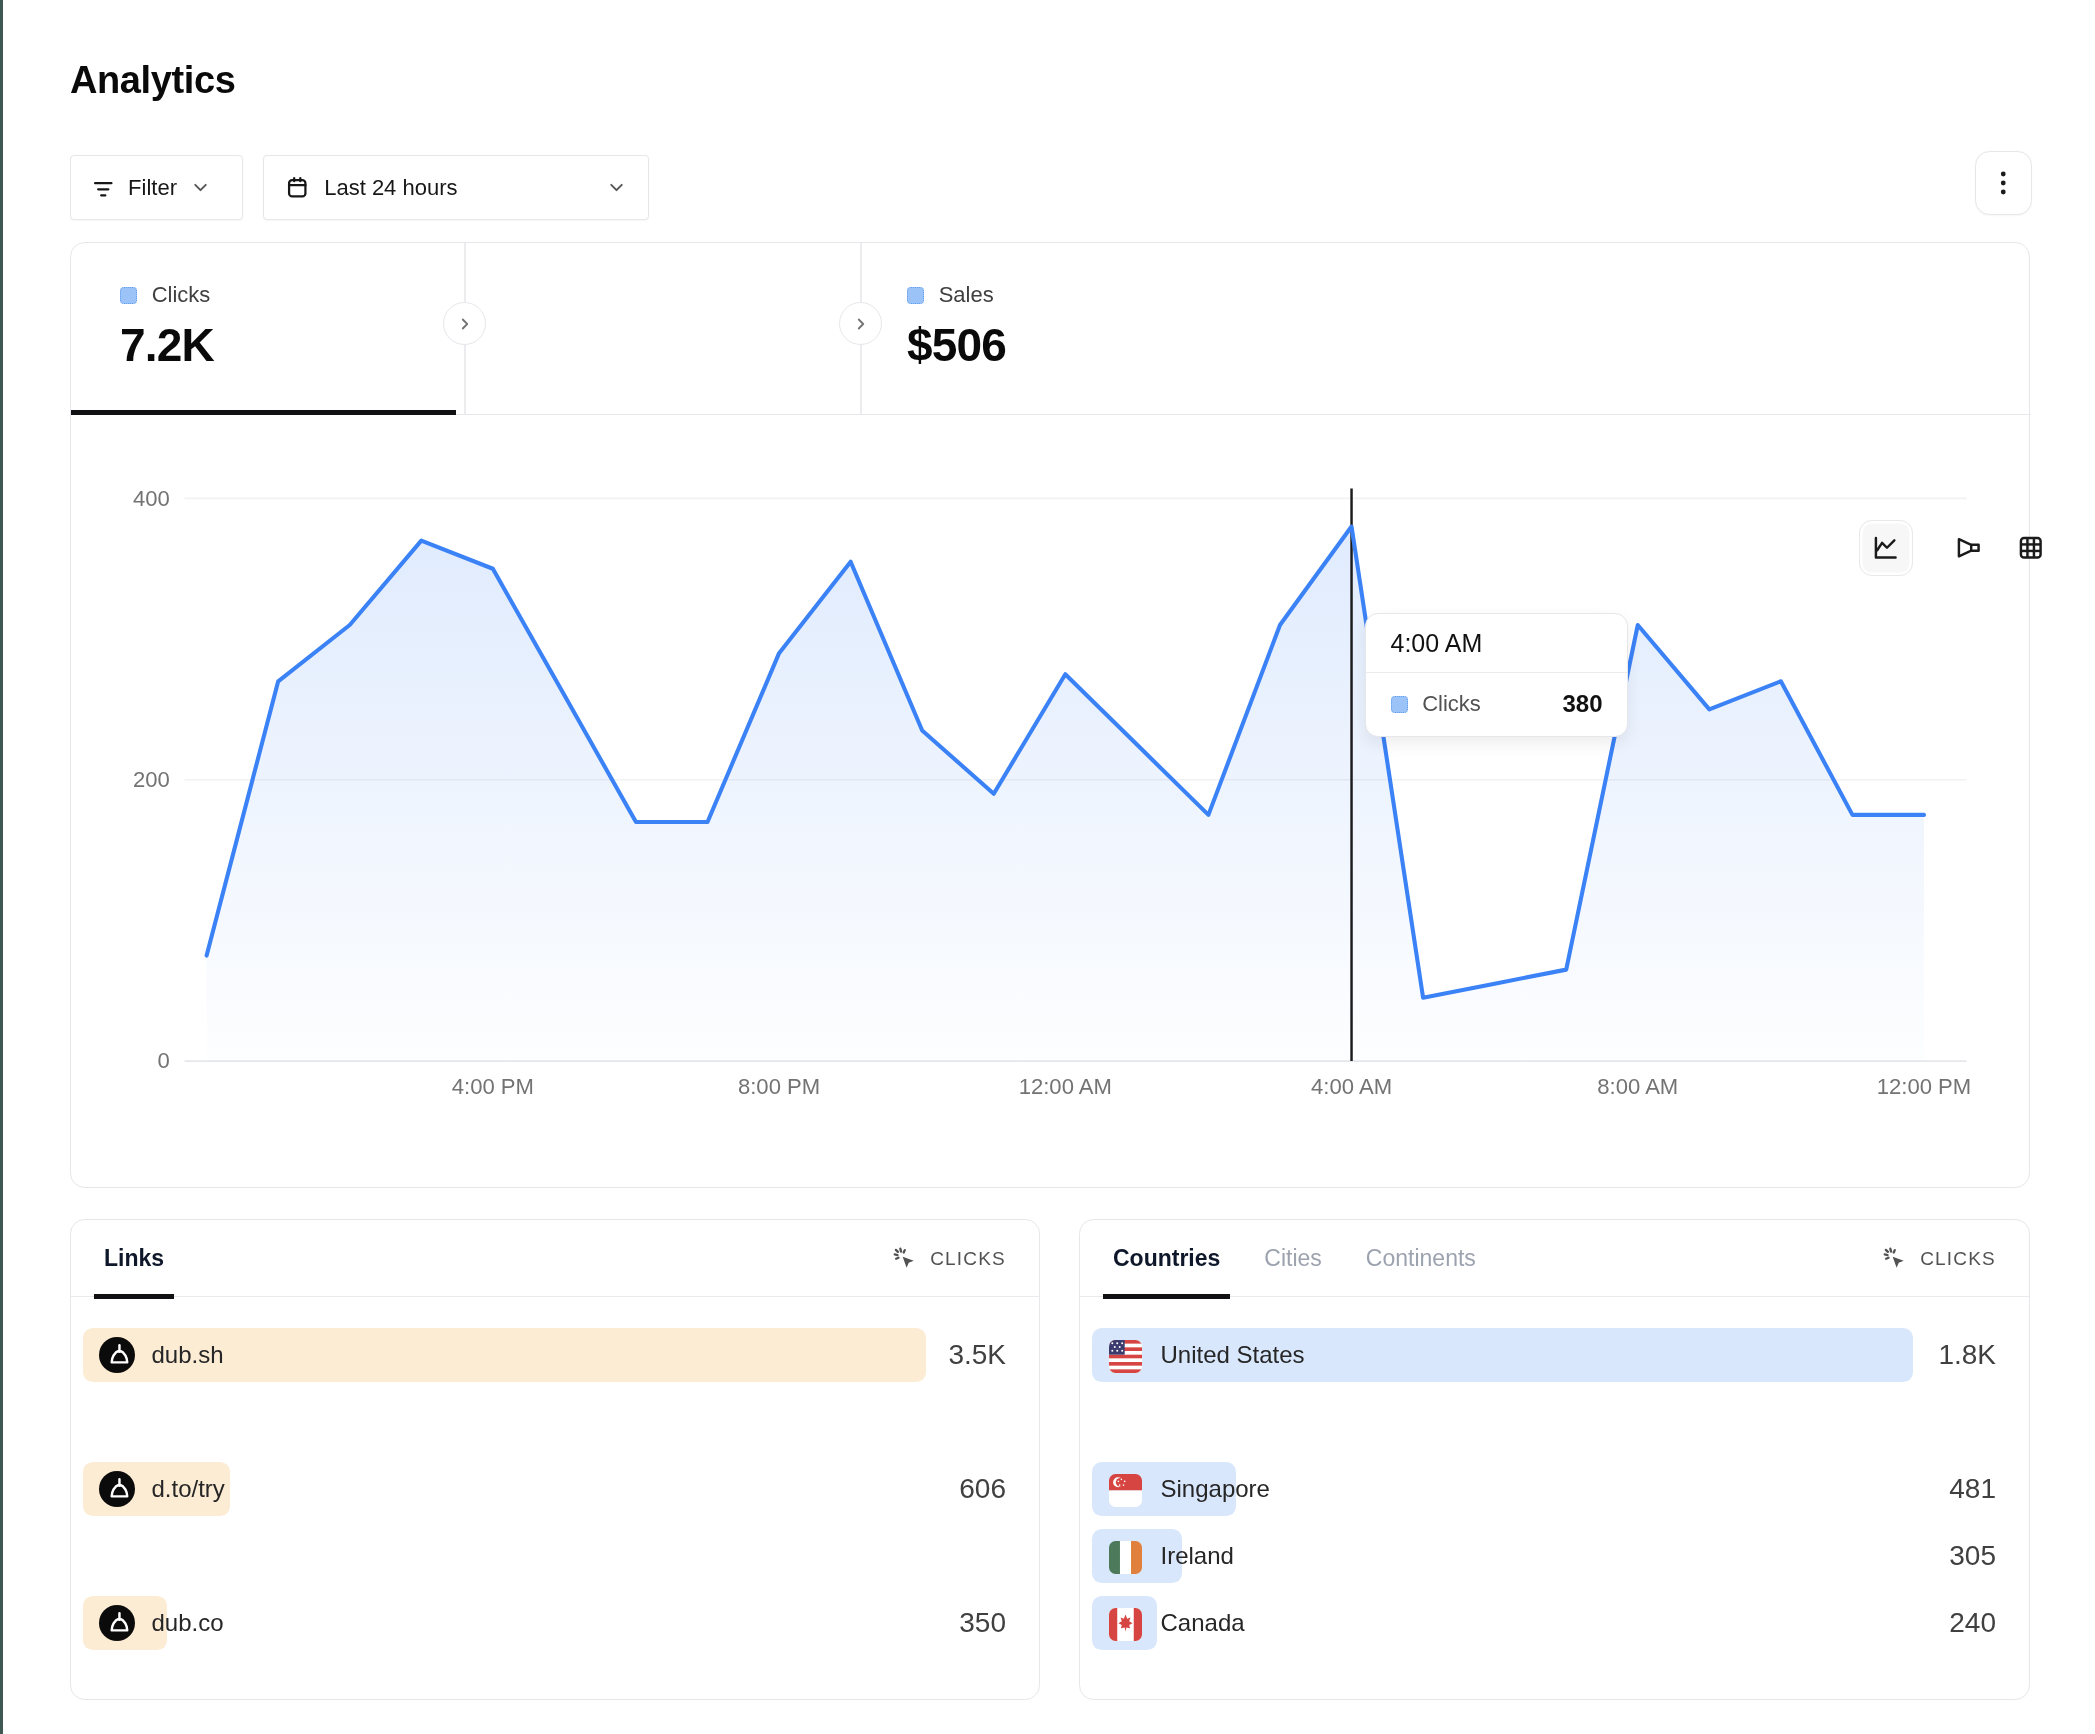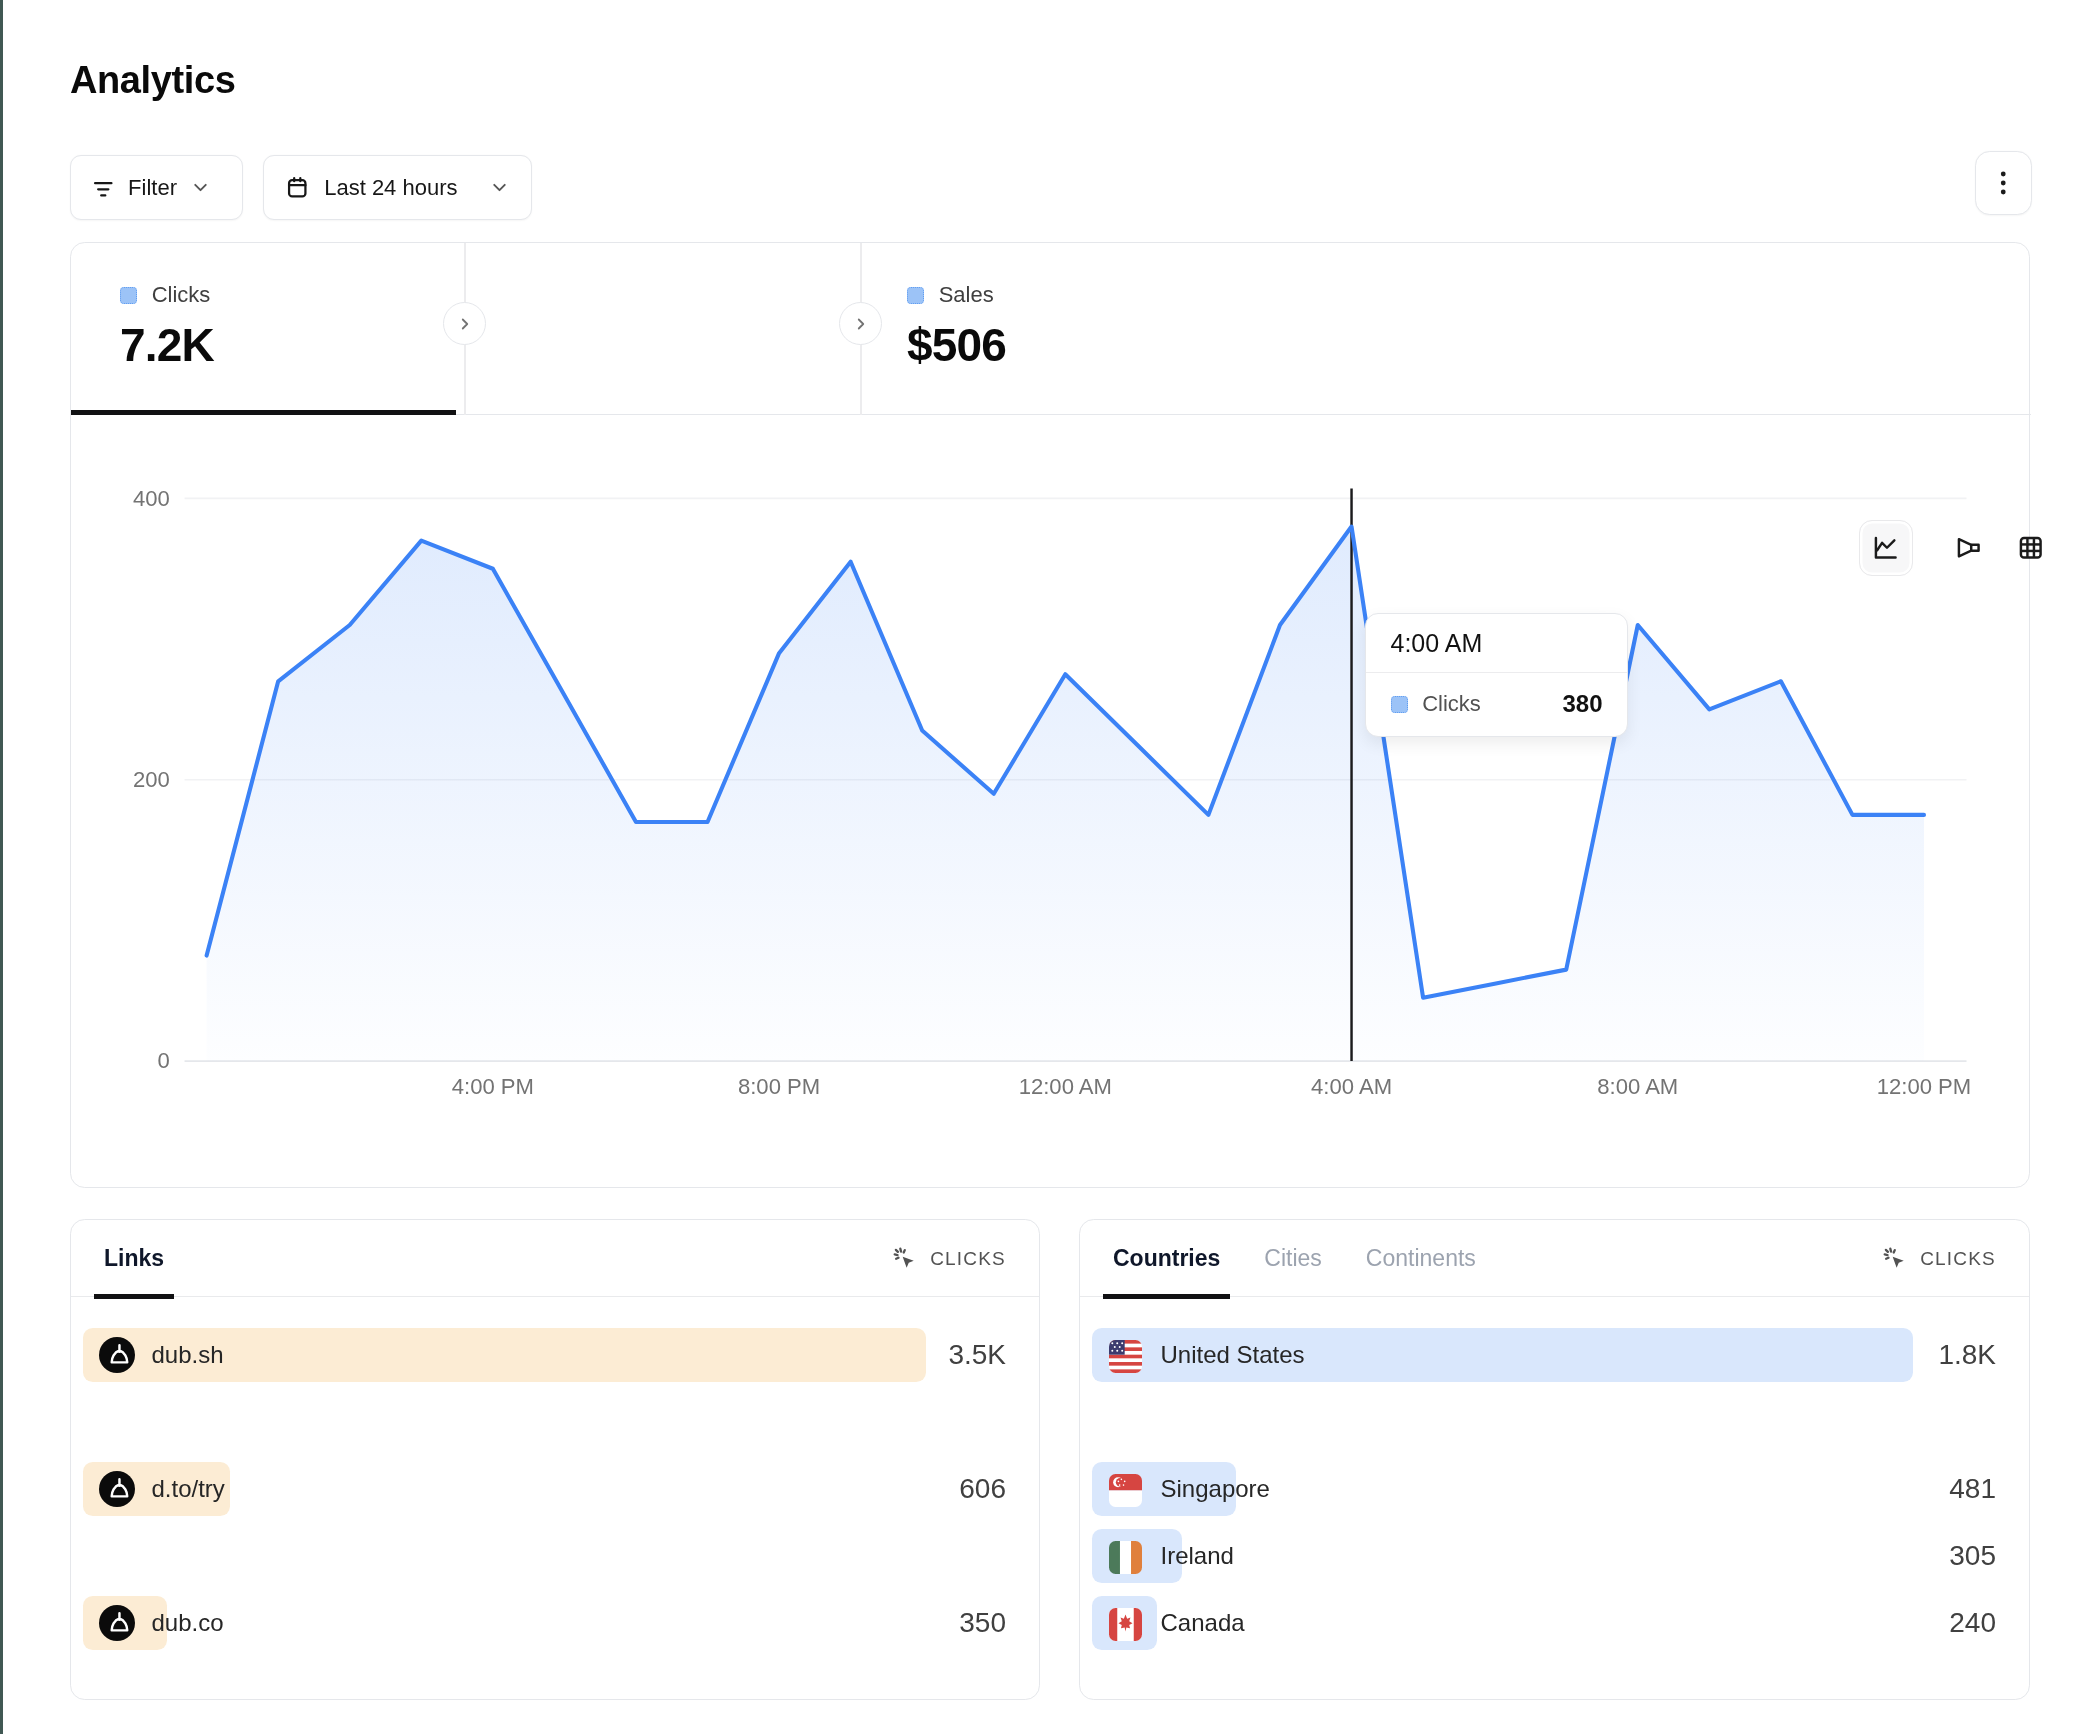--- a/index.html
+++ b/index.html
@@ -4,24 +4,24 @@
 <style>
   * { margin:0; padding:0; box-sizing:border-box; }
   html,body { width:2096px; height:1735px; background:#ffffff; font-family:"Liberation Sans", sans-serif; color:#171717; overflow:hidden; }
   .abs { position:absolute; }
   #stage { position:relative; width:2096px; height:1735px; background:#fff; }
 
   #edge-strip { left:0; top:0; width:3.3px; height:1735px; background:#405853; }
 
   #page-title { left:70px; top:59px; font-size:38px; font-weight:700; letter-spacing:-0.4px; color:#0a0a0a; }
 
-  .btn { position:absolute; height:65px; background:#fff; border:1.6px solid #e5e7eb; border-radius:11px;
+  .btn { position:absolute; height:65px; background:#fff; border:1.6px solid #e5e7eb; border-radius:4px;
          display:flex; align-items:center; font-size:22px; color:#171717; box-shadow:0 0.8px 1.6px rgba(0,0,0,0.04); }
   #filter-btn { left:70px; top:155px; width:173px; padding:0 19.6px; gap:13px; }
-  #date-btn { left:263px; top:155px; width:269px; padding:0 21px; gap:14.7px; }
+  #date-btn { left:263px; top:155px; width:386px; padding:0 21px; gap:14.7px; }
   #date-btn .spacer { flex:1; }
   #menu-btn { left:1975px; top:151px; width:57px; height:64px; border-radius:14.7px; justify-content:center; }
   .icon { display:inline-flex; align-items:center; justify-content:center; }
 
   
   #main-card { left:70px; top:242px; width:1960px; height:946px; border:1.6px solid #e5e7eb; border-radius:14.7px; background:#fff; }
   #stats-row { left:0; top:0; width:1960px; height:172px; border-bottom:1.6px solid #e5e7eb; }
   .stat-div { position:absolute; top:0; width:1.6px; height:172px; background:#ececee; }
   .stat-tab { position:absolute; top:0; height:172px; cursor:pointer; }
   .stat-head { position:absolute; top:39px; display:flex; align-items:center; gap:14.7px; font-size:22px; color:#404040; }

